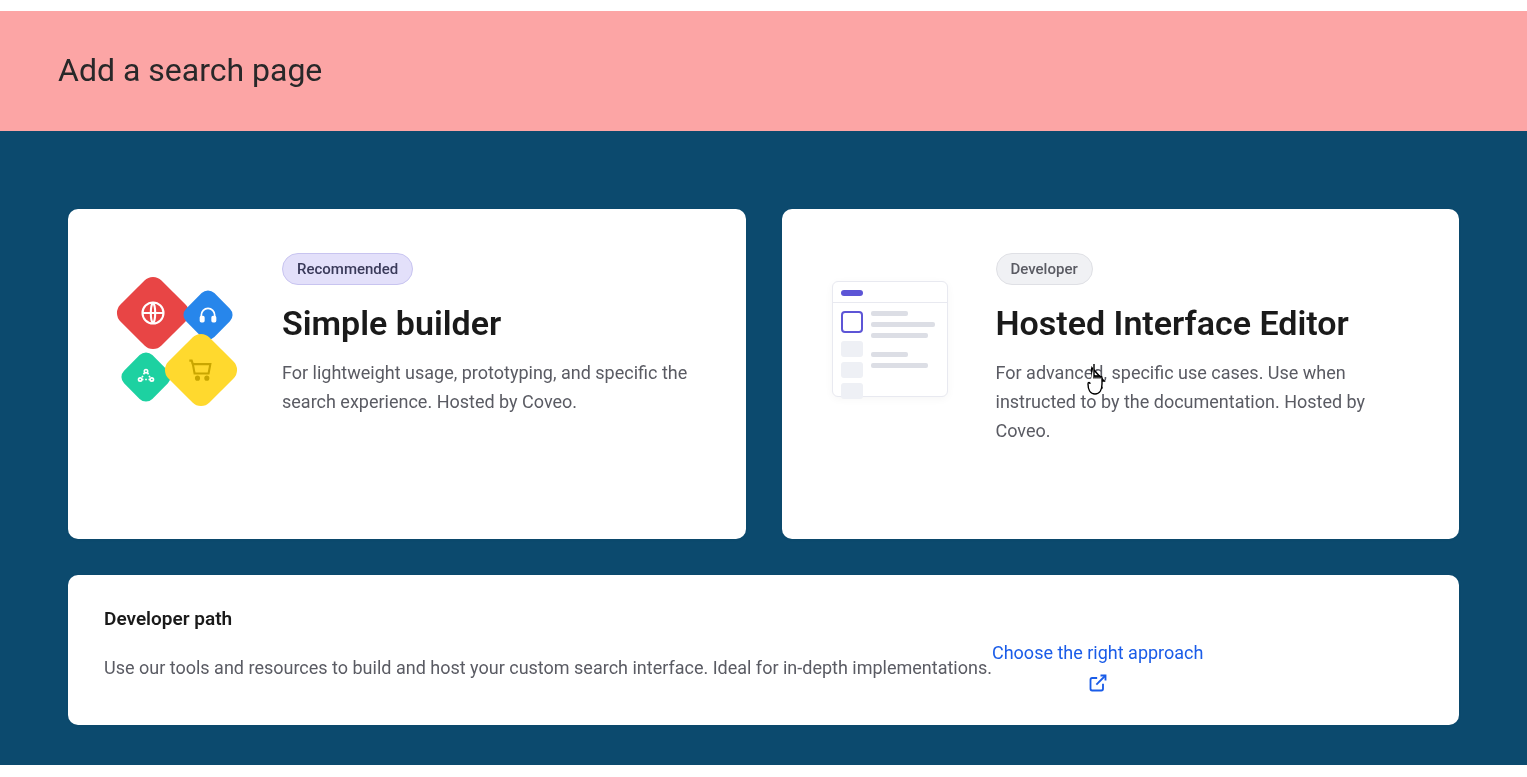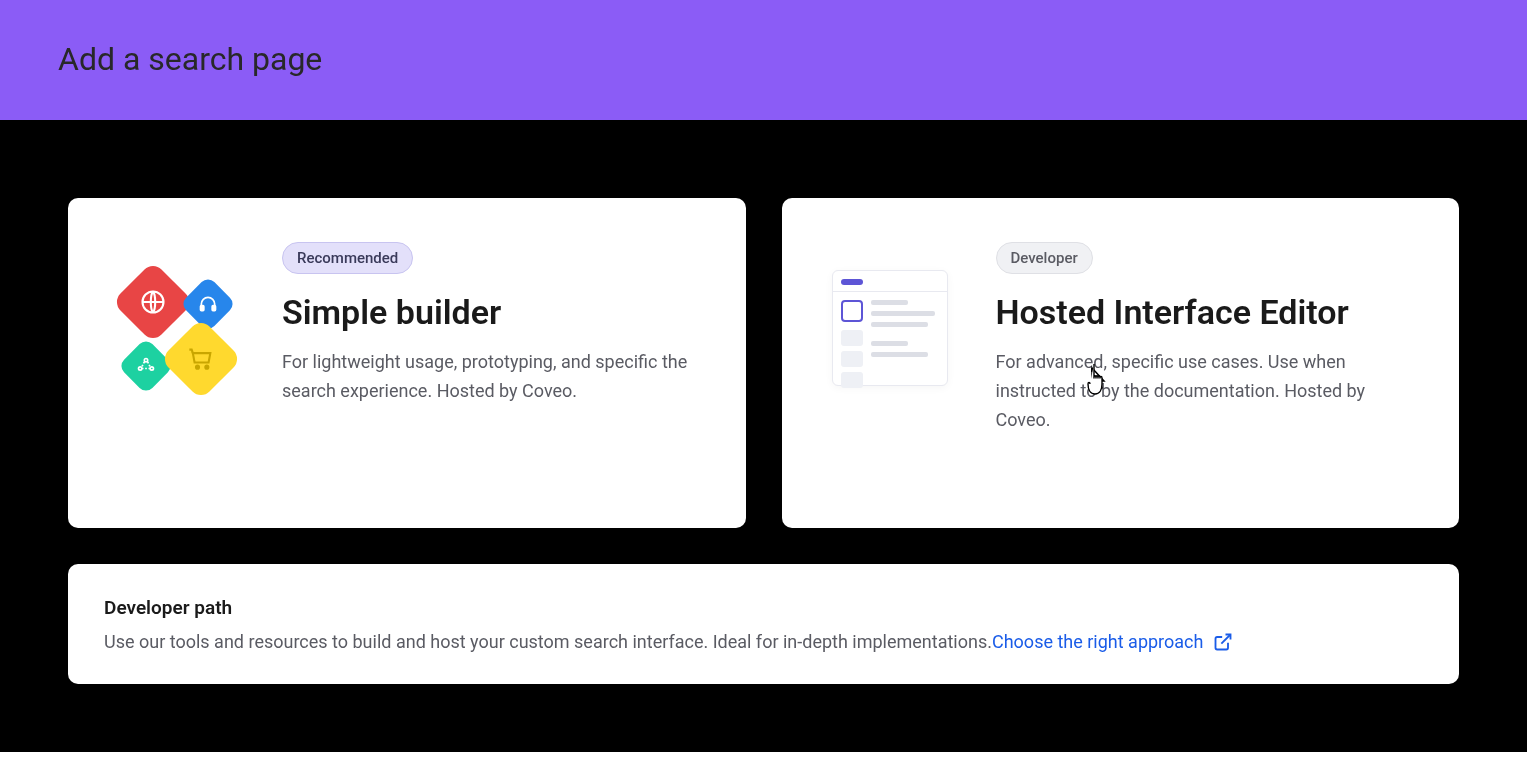--- a/index.html
+++ b/index.html
@@ -9,31 +9,32 @@
     }
     
     body {
       font-family: -apple-system, BlinkMacSystemFont, 'Segoe UI', Roboto, Helvetica, Arial, sans-serif;
       background: #ffffff;
       color: #1a1a1a;
     }
     
     .header {
       padding: 40px 58px 42px;
-      background: #8b5cf6;
+      background: #fca5a5;
+      margin-top: 11px;
     }
     
     .page-title {
       font-size: 32px;
       font-weight: 400;
       color: #282829;
     }
     
     .content-area {
-      background: #000000;
+      background: #0c4a6e;
       padding: 78px 68px 40px;
       min-height: 632px;
     }
     
     .cards-row {
       display: flex;
       gap: 36px;
       margin-bottom: 36px;
     }
     
@@ -242,20 +243,21 @@
     }
     
     .dev-link {
       display: inline-flex;
       align-items: center;
       gap: 10px;
       color: #1a5ce8;
       font-size: 18px;
       text-decoration: none;
       cursor: pointer;
+      flex-direction: column;
     }
     
     .external-icon {
       width: 20px;
       height: 20px;
     }
     
     .cursor-overlay {
       position: absolute;
       pointer-events: none;

